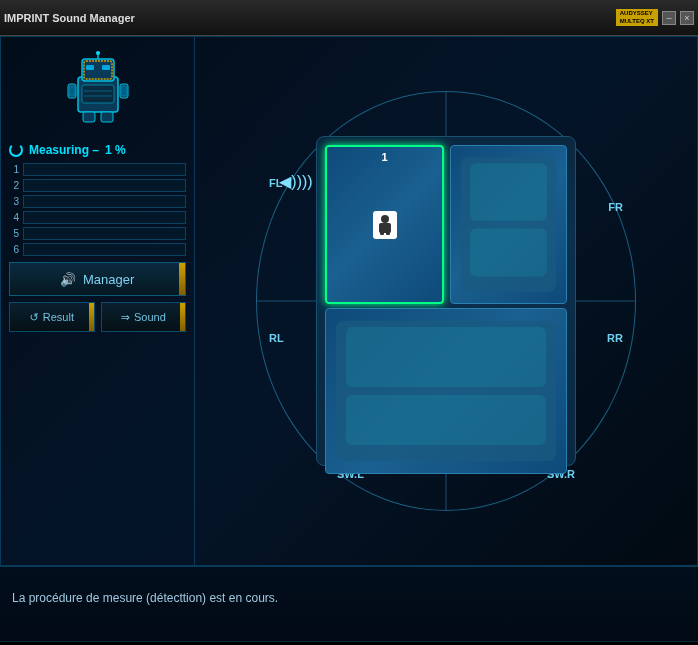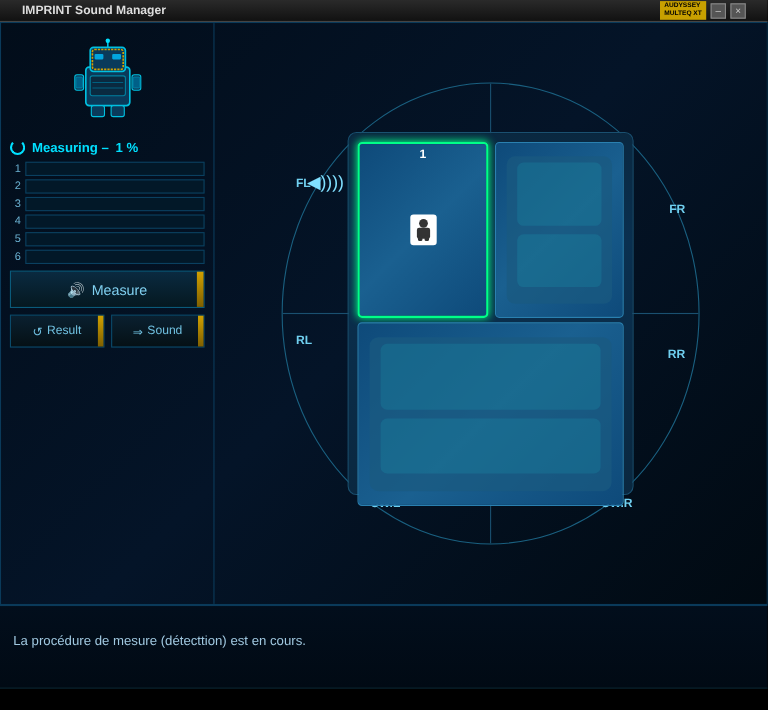--- a/index.html
+++ b/index.html
@@ -7,26 +7,26 @@
       width: 698px;
       height: 645px;
       background: #000;
       font-family: Arial, sans-serif;
       overflow: hidden;
     }
 
     
     #title-bar {
       background: linear-gradient(to bottom, #2a2a2a, #111);
-      height: 20px;
+      height: 36px;
       display: flex;
       align-items: center;
       justify-content: space-between;
       border-bottom: 1px solid #444;
-      padding: 0 20px;
+      padding: 0 4px;
       gap: 16px;
     }
     #title-text {
       color: #ddd;
       font-size: 11px;
       font-weight: bold;
     }
     #title-right {
       display: flex;
       align-items: center;
@@ -266,21 +266,21 @@
 
     
     .speaker-label {
       position: absolute;
       color: #70d0f0;
       font-size: 11px;
       font-weight: bold;
     }
     #lbl-fl { top: 85px; left: 12px; }
     #lbl-fr { top: 85px; right: 12px; margin-top: 24px; }
-    #lbl-rl { top: 228px; left: 12px; }
+    #lbl-rl { top: 240px; left: 12px; }
     #lbl-rr { top: 240px; right: 12px; }
     #lbl-swl { bottom: 30px; left: 80px; }
     #lbl-swr { bottom: 30px; right: 60px; }
 
     
     #fl-speaker {
       position: absolute;
       top: 80px; left: 22px;
       color: #80e0ff;
       font-size: 16px;
@@ -400,21 +400,21 @@
       <div class="bar-row">
         <span class="bar-label">6</span>
         <div class="bar-track">
             <div class="bar-fill" style="width:0%"></div>
           </div>
       </div>
     </div>
 
     <div id="measure-btn">
       <span>🔊</span>
-      <span>Measure</span>
+      <span>Manager</span>
     </div>
 
     <div id="bottom-btns">
       <div class="action-btn">
         <span>↺</span>
         <span>Result</span>
       </div>
       <div class="action-btn">
         <span>⇒</span>
         <span>Sound</span>

